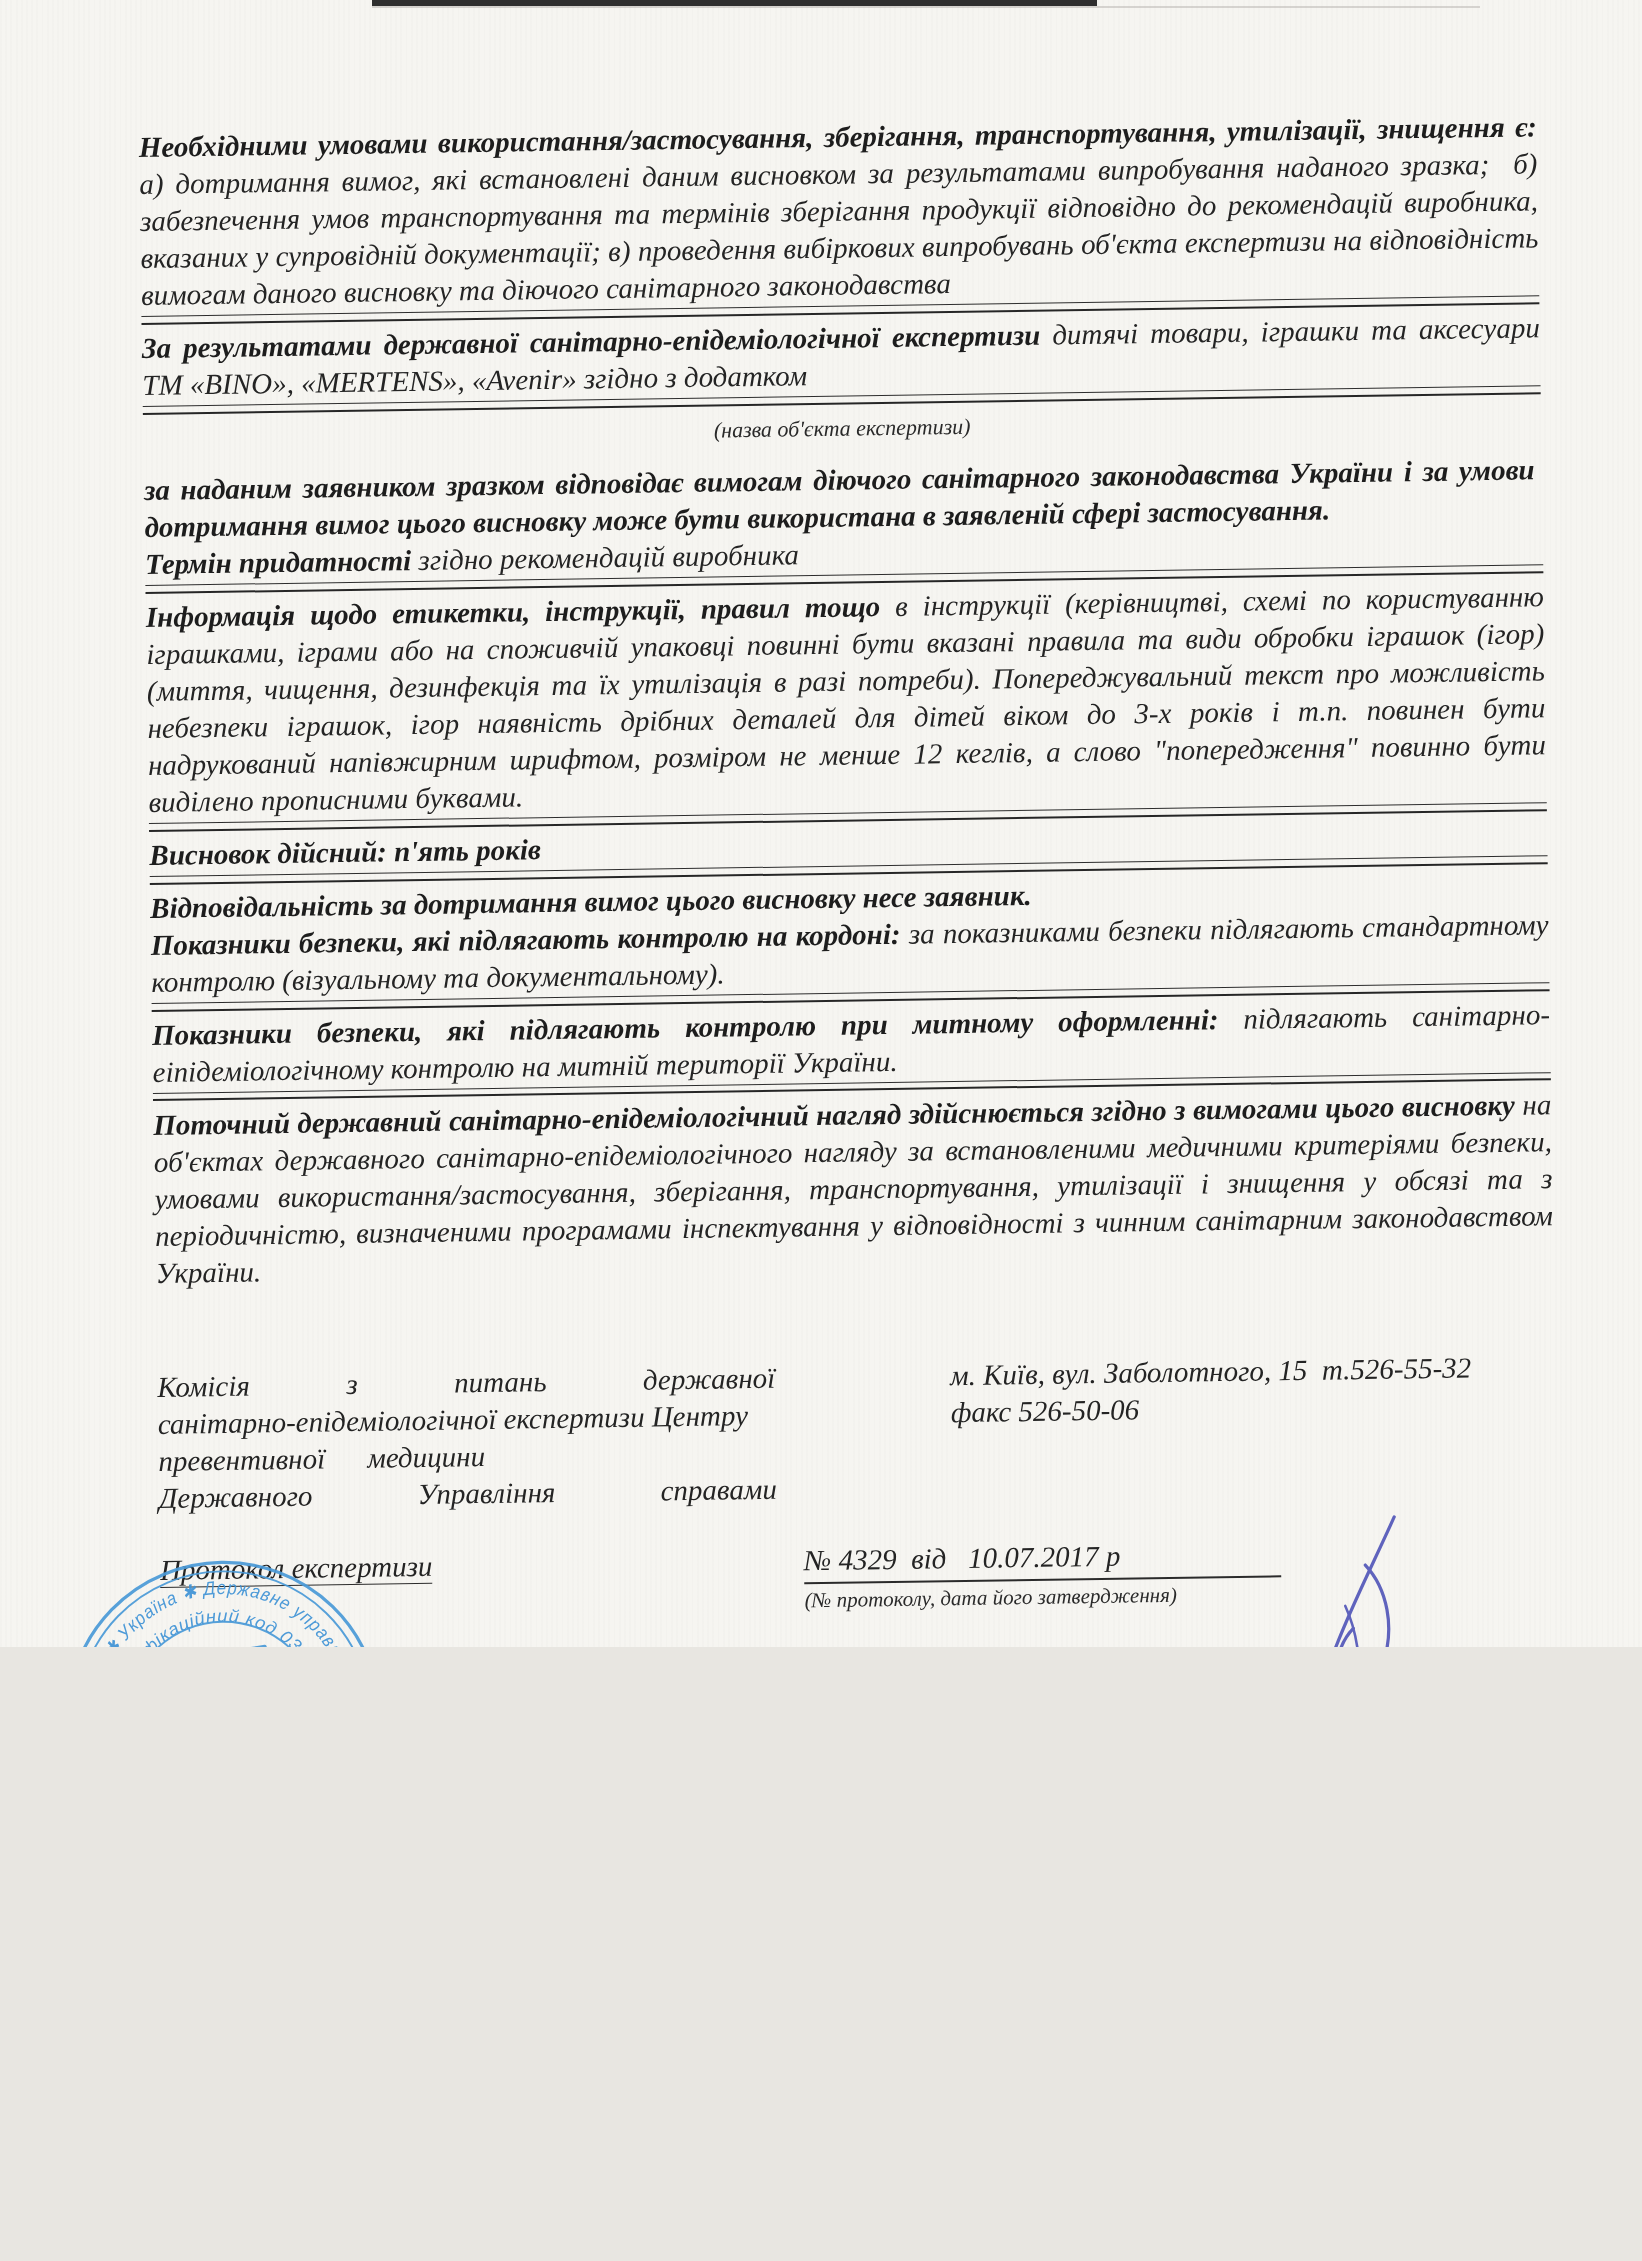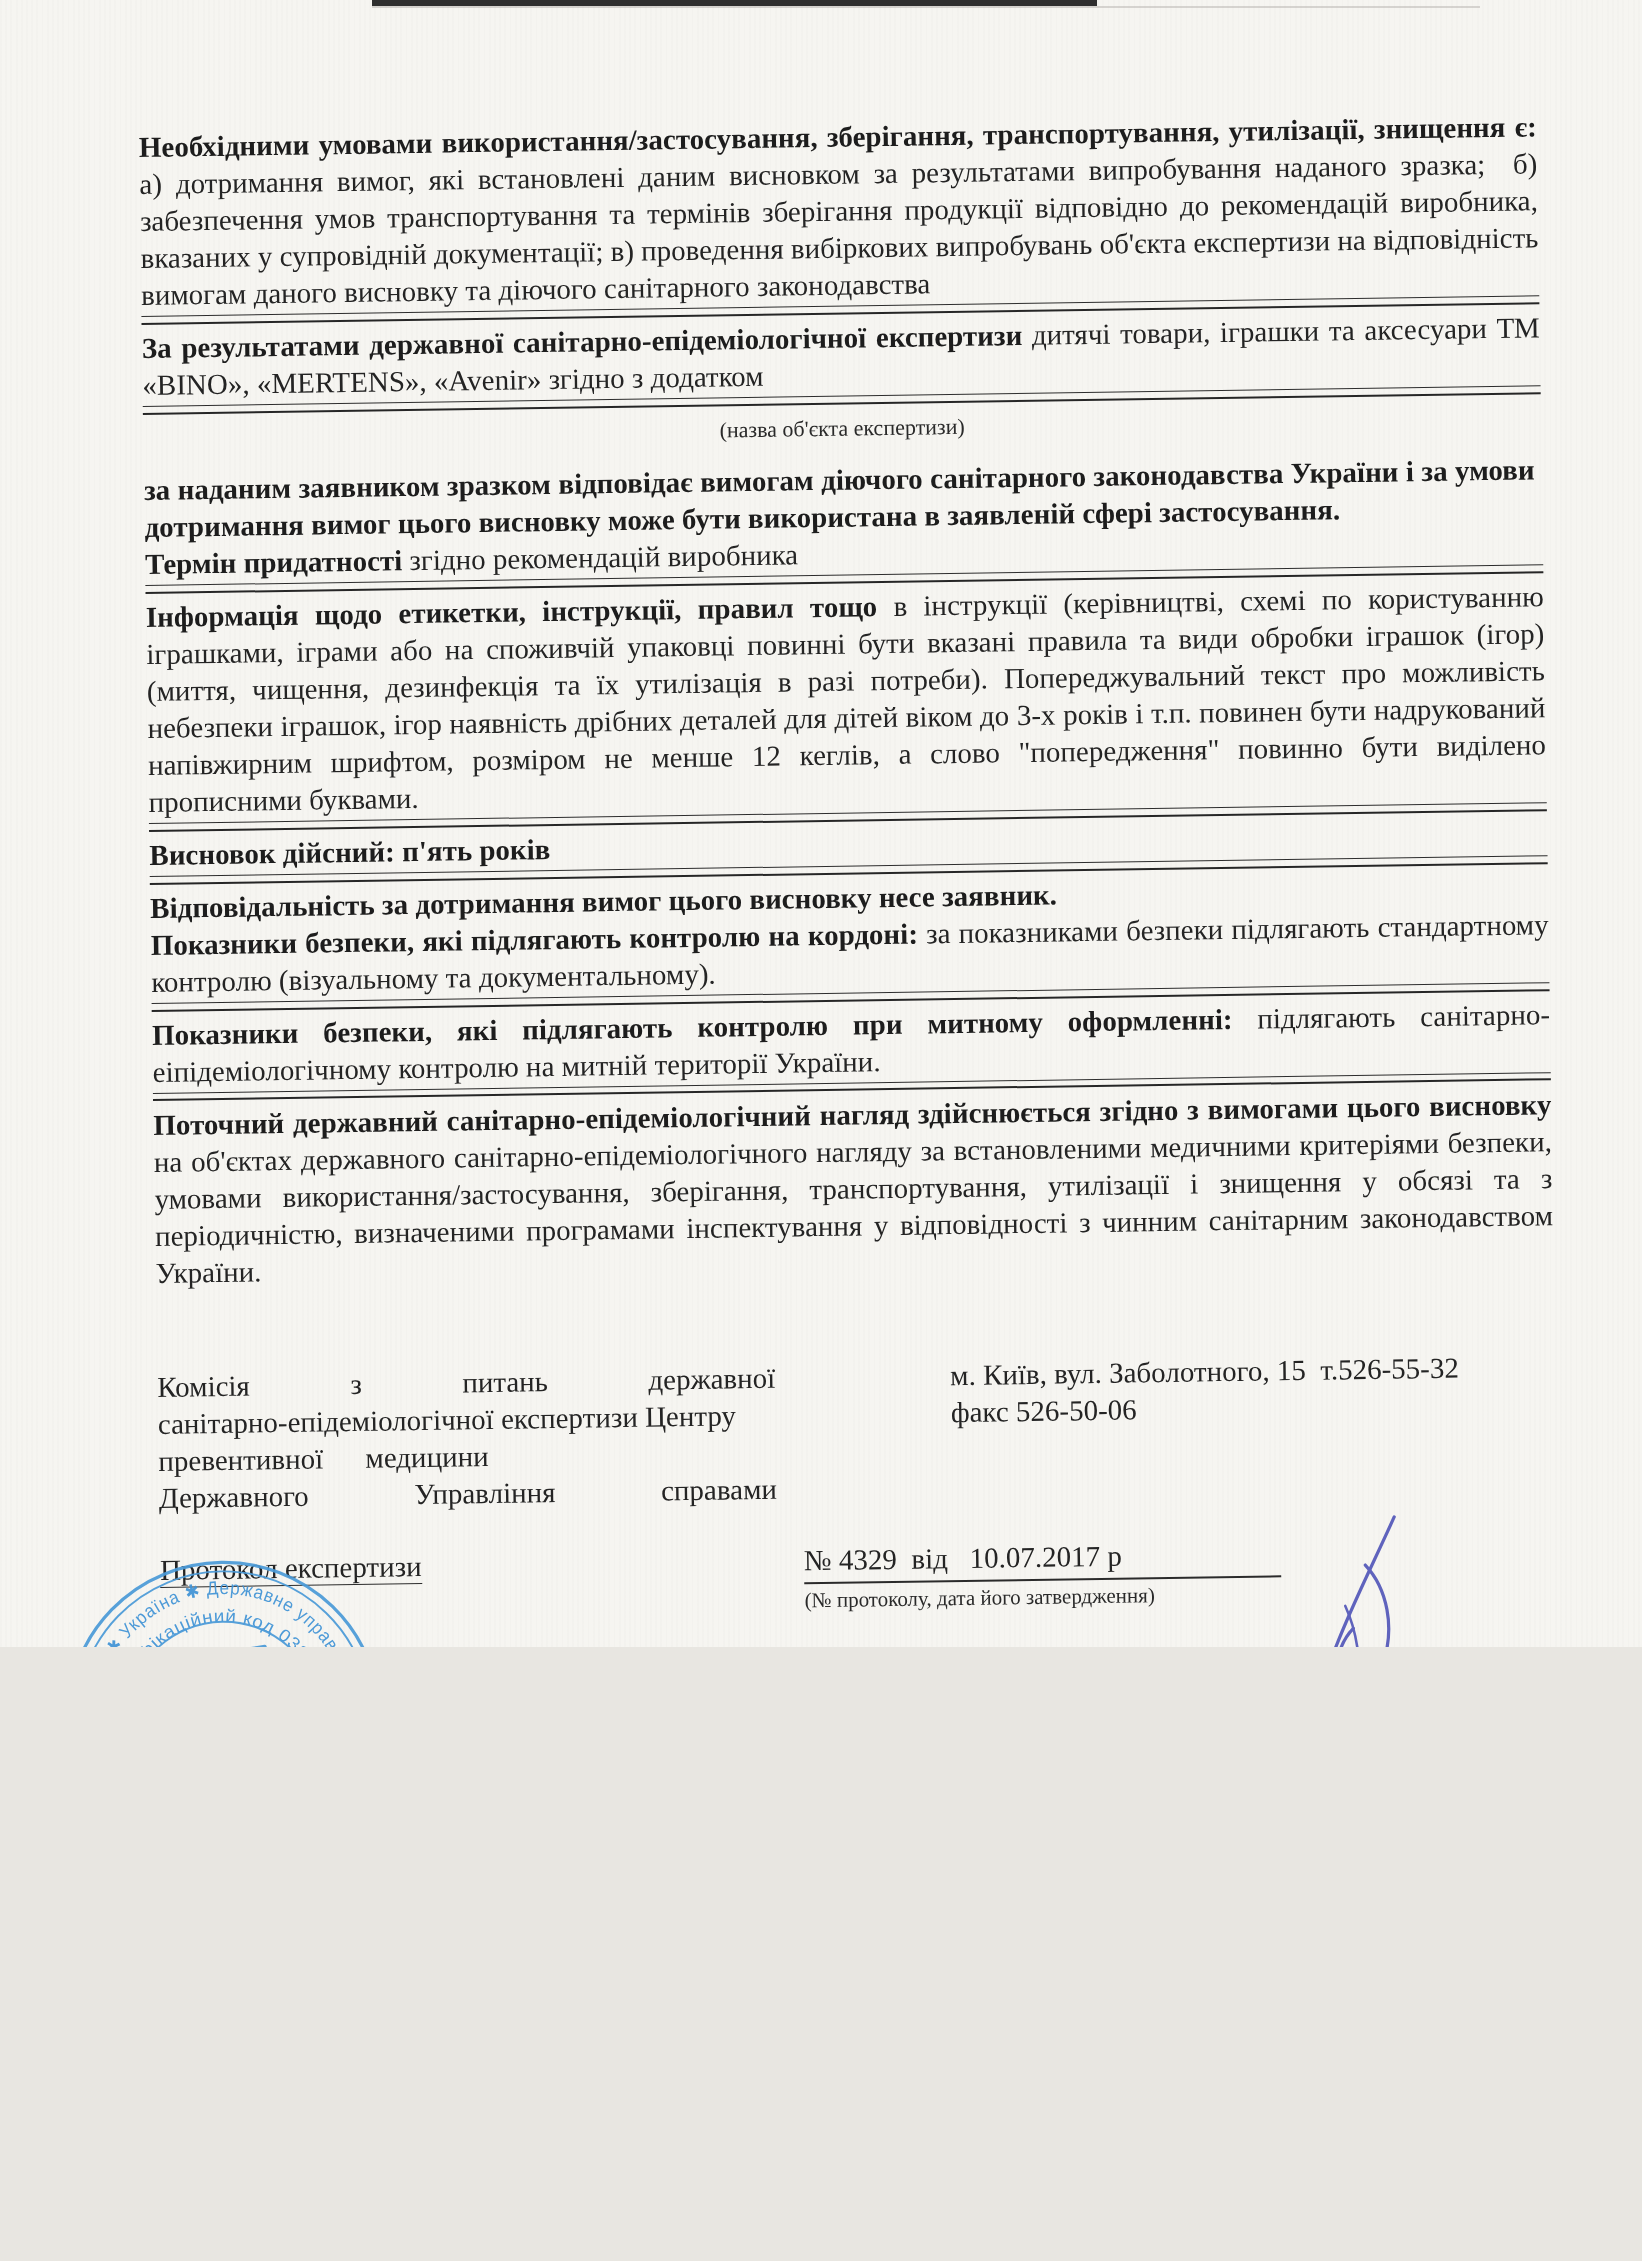--- a/index.html
+++ b/index.html
@@ -1,19 +1,20 @@
 <!DOCTYPE html>
 <html style="font-size:10.3px"><head>
 <meta charset="utf-8">
 <style>
   html,body{margin:0;padding:0;background:#e8e6e1;}
   .page{
     position:relative;width:1643px;height:1647px;background:#f6f5f1;overflow:hidden;
     font-family:"Liberation Serif", serif;color:#242424;
     background-image:repeating-linear-gradient(90deg, rgba(0,0,0,0.012) 0 1.9px, transparent 1.9px 5.2px);
+    font-style:italic;
   }
   .scan-bar{position:absolute;left:372px;top:0;width:725px;height:6.4px;background:#2f2f2f;}
   .scan-line{position:absolute;left:372px;top:6.4px;width:1108px;height:1.9px;background:#b9b7b2;opacity:.55;}
   .smudge{position:absolute;height:3.9px;background:#d9d7d1;opacity:.85;}
   .edge-line{position:absolute;width:2.6px;background:#dedcd6;}
   .sheet{position:absolute;inset:0;transform:rotate(-0.85deg);}
   .body-text{position:absolute;left:149px;top:119px;width:1398px;font-size:29px;line-height:37px;}
   .para{margin:0;text-align:justify;}
   .b{font-weight:bold;color:#1d1d1d;}
   .rule{height:5.8px;border-top:1.9px solid #2c2c2c;border-bottom:2.6px solid #262626;margin:1.9px 0 5.2px;}

